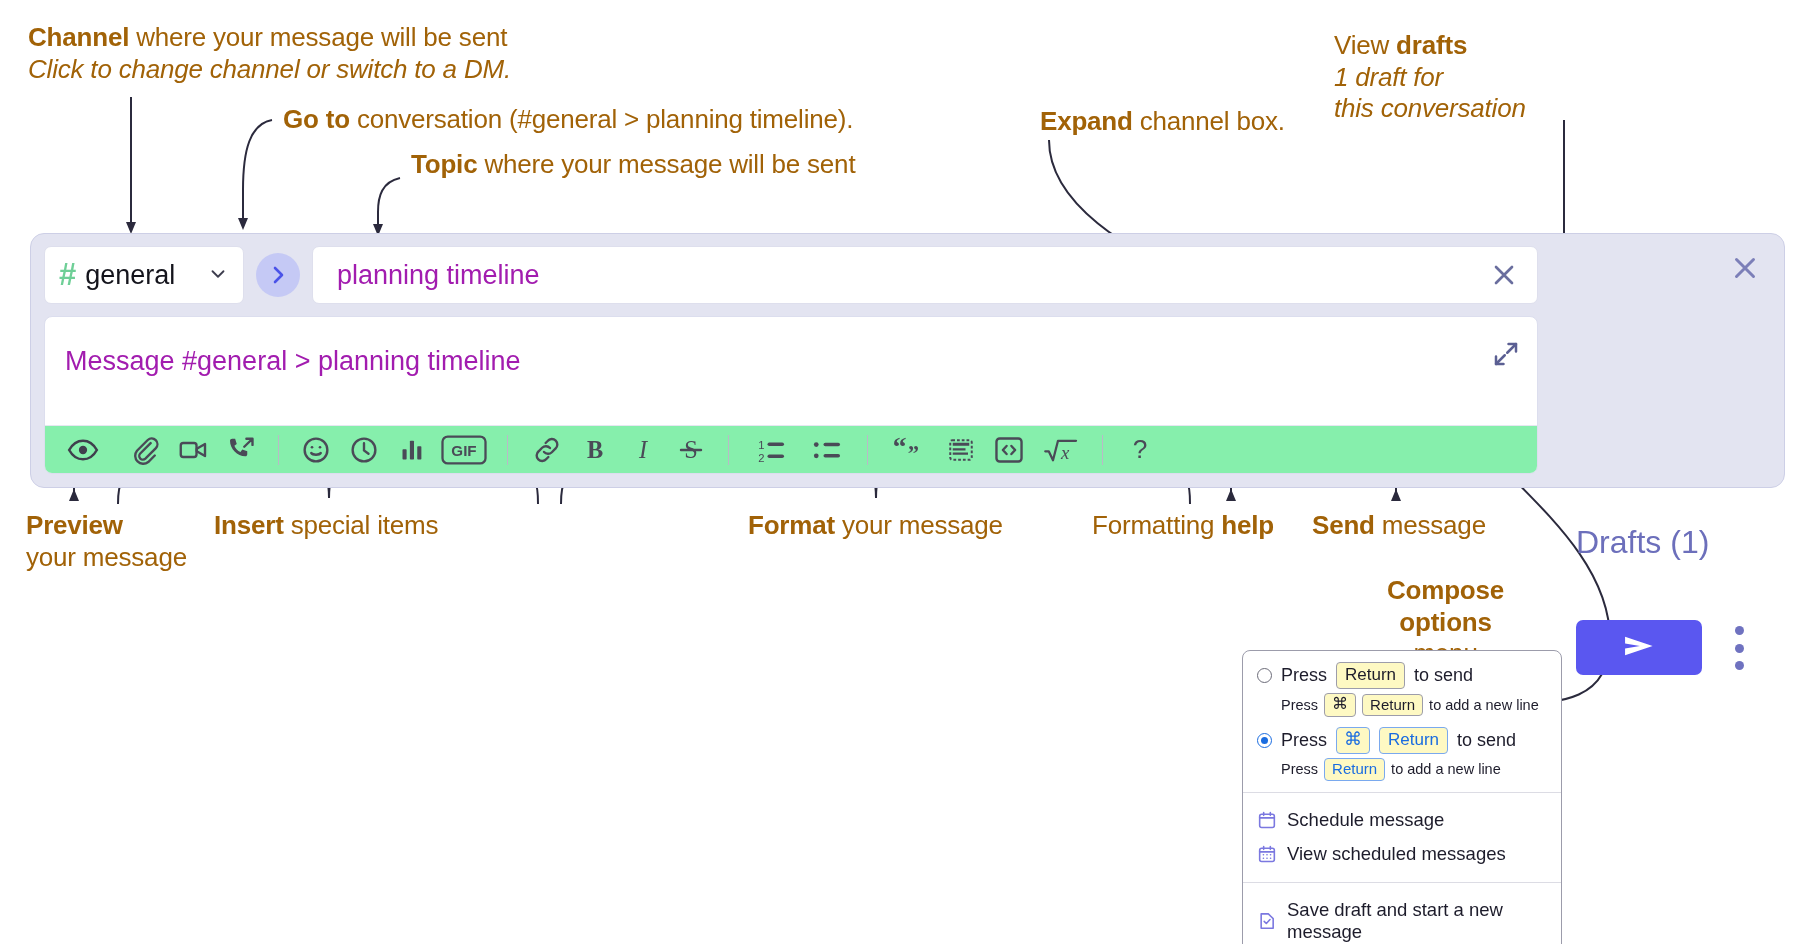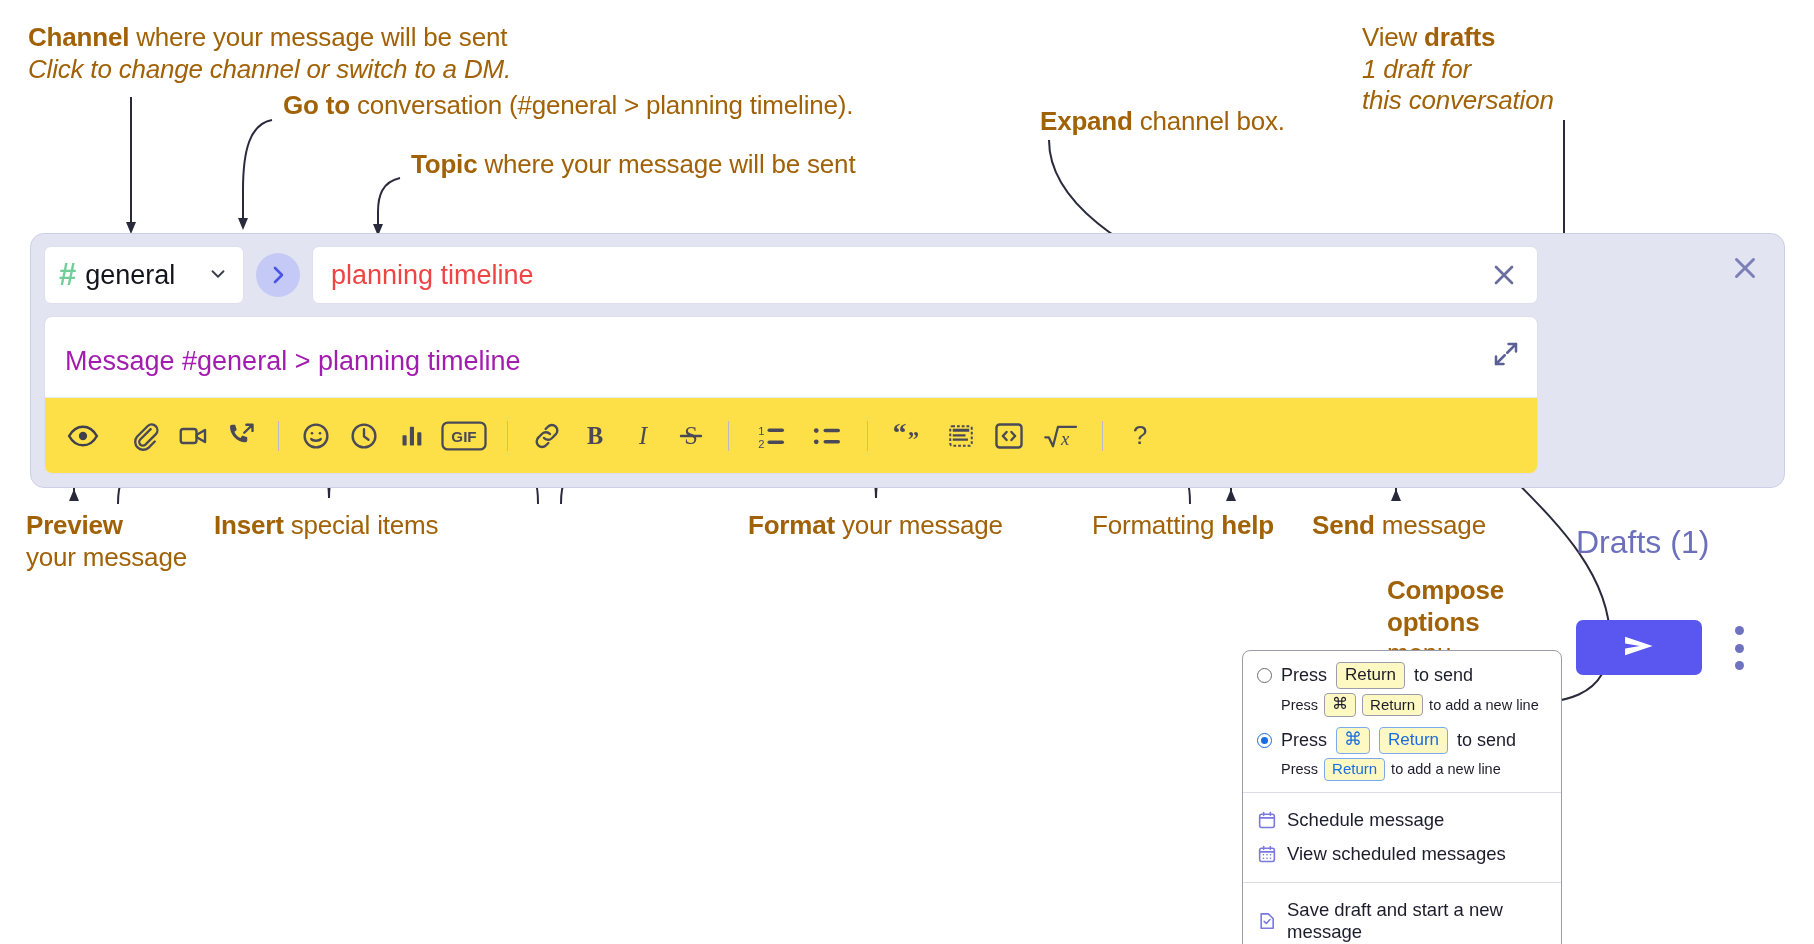--- a/index.html
+++ b/index.html
@@ -85,21 +85,21 @@
   .go-btn svg { display:block; }
   .topic-field {
     flex: 1; height: 58px;
     background: #fff;
     border: 1px solid #dedfed;
     border-radius: 7px;
     display: flex; align-items: center;
     padding: 0 16px 0 18px;
   }
   .topic-value {
-    flex: 1; font-size: 27px; color: #ef4444;
+    flex: 1; font-size: 27px; color: #a21caf; margin-left: 6px;
   }
   .topic-clear { width: 34px; height: 34px; display:flex; align-items:center; justify-content:center; }
 
   .msg-card {
     margin-top: 12px;
     height: 158px;
     background: #fff;
     border: 1px solid #dcdeee;
     border-radius: 8px;
     position: relative;
@@ -108,22 +108,22 @@
   .msg-placeholder {
     position: absolute; left: 20px; top: 29px;
     font-size: 27px; color: #a21caf;
   }
   .expand-btn {
     position: absolute; right: 16px; top: 22px;
     width: 30px; height: 30px;
   }
   .toolbar {
     position: absolute; left: 0; right: 0; bottom: 0;
-    height: 76px;
-    background: #fde047;
+    height: 48px;
+    background: #86efac;
     border-top: 1px solid #e6e7f1;
     display: flex; align-items: center;
     padding-left: 14px;
   }
   .tb-item {
     width: 48px; height: 46px;
     display: flex; align-items: center; justify-content: center;
     color: #4a4a57;
     flex: 0 0 auto;
   }
@@ -221,39 +221,39 @@
   }
   .menu-ic { width: 20px; height: 20px; flex: 0 0 auto; color: #7b78e0; }
 </style>
 </head>
 <body>
 
 <div id="root">
 
   <div class="anno" style="left:28px; top:22px;"><b>Channel</b><span> where your message will be sent</span><br><i>Click to change channel or switch to a DM.</i></div>
 
-  <div class="anno" style="left:283px; top:90px;"><b>Go to</b><span> conversation (#general &gt; planning timeline).</span></div>
+  <div class="anno" style="left:283px; top:104px;"><b>Go to</b><span> conversation (#general &gt; planning timeline).</span></div>
 
   <div class="anno" style="left:411px; top:149px;"><b>Topic</b><span> where your message will be sent</span></div>
 
   <div class="anno" style="left:1040px; top:106px;"><b>Expand</b><span> channel box.</span></div>
 
-  <div class="anno" style="left:1334px; top:22px;margin-left:28px;"><span>View </span><b>drafts</b><br><i>1 draft for</i><br><i>this conversation</i></div>
+  <div class="anno" style="left:1334px; top:30px;"><span>View </span><b>drafts</b><br><i>1 draft for</i><br><i>this conversation</i></div>
 
   <div class="anno" style="left:26px; top:510px;"><b>Preview</b><br><span>your message</span></div>
 
   <div class="anno" style="left:214px; top:510px;"><b>Insert</b><span> special items</span></div>
 
   <div class="anno" style="left:748px; top:510px;"><b>Format</b><span> your message</span></div>
 
   <div class="anno" style="left:1092px; top:510px;"><span>Formatting </span><b>help</b></div>
 
   <div class="anno" style="left:1312px; top:510px;"><b>Send</b><span> message</span></div>
 
-  <div class="anno" style="left:1387px; top:575px;"><b>Compose</b><br><b>options</b><br><span>menu</span></div>
+  <div class="anno" style="left:1387px; top:575px;text-align:center;"><b>Compose</b><br><b>options</b><br><span>menu</span></div>
 
   <svg class="overlay" viewBox="0 0 1814 944">
     <g fill="none" stroke="#2b2a3d" stroke-width="2">
 
       <path d="M131 97 L131 227"></path>
 
       <path d="M272 120 C 250 124, 243 150, 243 190 L243 222"></path>
 
       <path d="M400 178 C 382 182, 378 196, 378 212 L378 228"></path>
 

